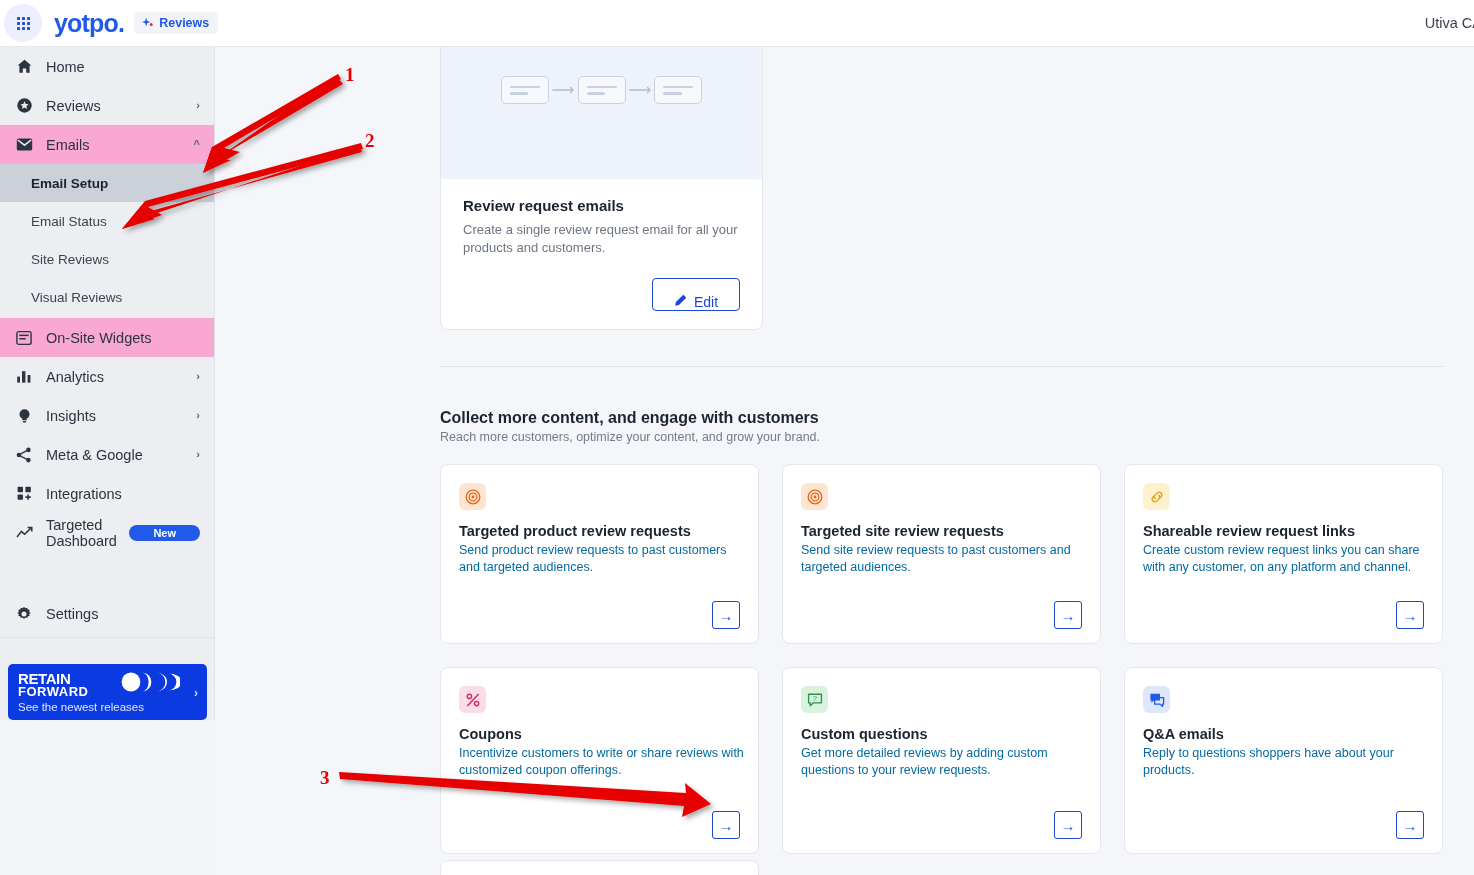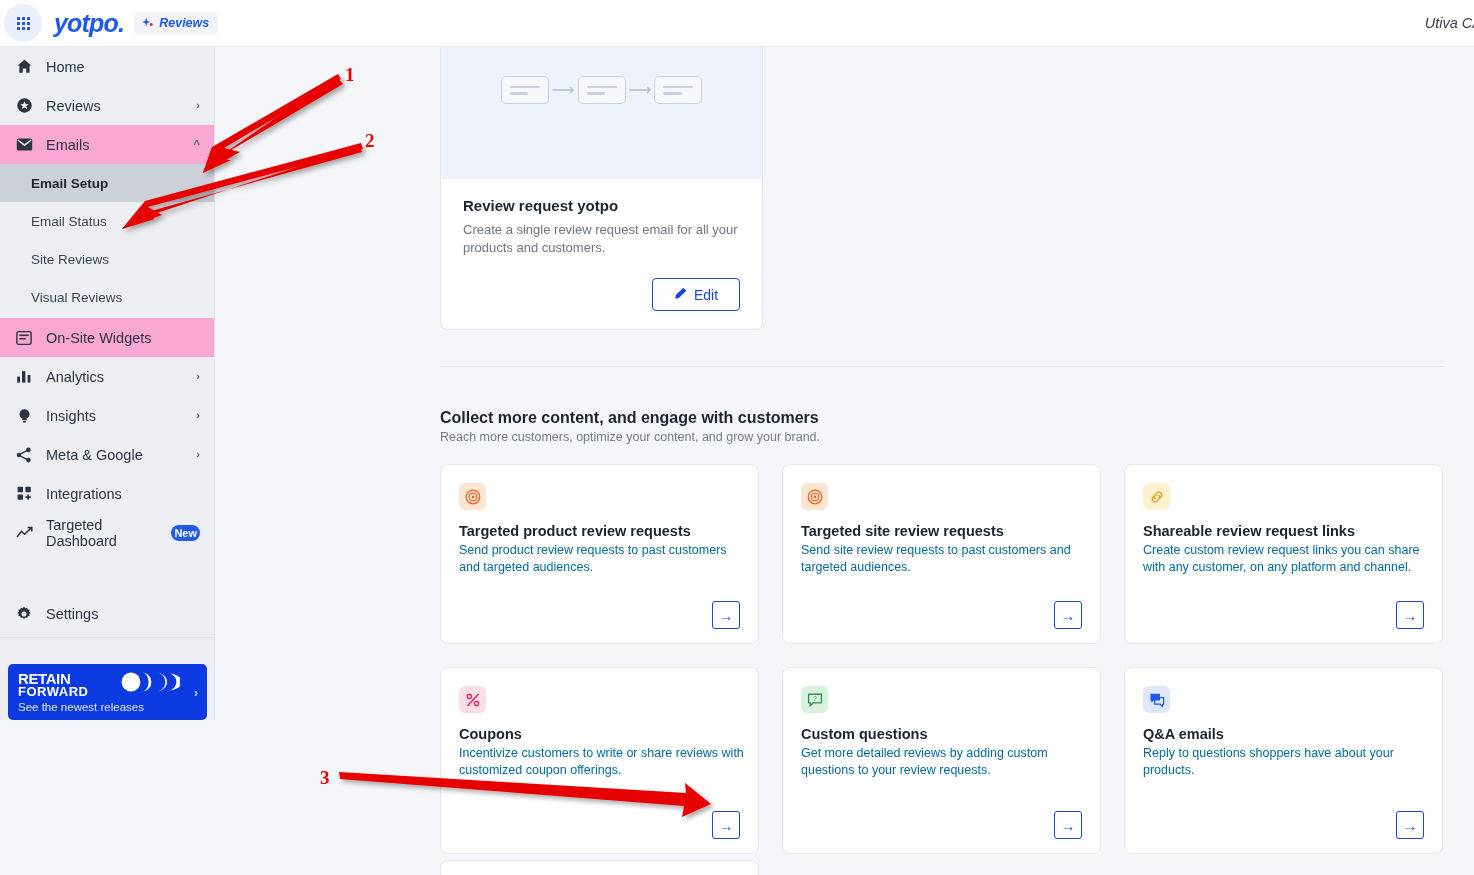--- a/index.html
+++ b/index.html
@@ -8,21 +8,21 @@
     overflow: hidden;
     font-family: "Liberation Sans", sans-serif;
     background: #f4f5f8;
   }
   #app { position: relative; width: 1474px; height: 875px; }
 
   
   .topbar {
     position: absolute; top: 0; left: 0; width: 1474px; height: 47px;
     background: #ffffff; border-bottom: 1px solid #e6e8ec;
-    display: flex; align-items: center; z-index: 20; font-style: italic;
+    display: flex; align-items: center; z-index: 20;
   }
   .grid-btn {
     width: 38px; height: 38px; margin-left: 4px;
     border-radius: 50%; background: #eaeffb;
     display: flex; align-items: center; justify-content: center;
     cursor: pointer;
   }
   .grid-dots { display: grid; grid-template-columns: repeat(3, 3px); gap: 2px; }
   .grid-dots i { width: 3px; height: 3px; background: #2b53d6; display: block; border-radius: 0.5px; }
   .logo {
@@ -61,21 +61,21 @@
   .chev {
     font-size: 11px; color: #5b6472; font-weight: 700; line-height: 1;
   }
   .sub-item {
     height: 38px; display: flex; align-items: center;
     padding-left: 31px; font-size: 13.5px; color: #3c4450; cursor: pointer;
   }
   .sub-item.selected { background: #ccd0d9; font-weight: 700; color: #1d232c; }
   .badge-new {
     background: #2159e8; color: #fff; font-size: 11px; font-weight: 700;
-    border-radius: 10px; padding: 2px 3px; margin-left: 8px;
+    border-radius: 10px; padding: 2px 24px; margin-left: 8px;
   }
   .sb-divider { height:1px; background:#dfe2e8; margin: 4px 0; }
   .settings-row {
     position: absolute; left: 0; bottom: 78px; width: 215px;
   }
   .promo {
     position: absolute; left: 8px; bottom: 0; width: 199px; height: 56px;
     background: #0b3ae0; border-radius: 5px; overflow: hidden;
     padding: 8px 10px; cursor: pointer;
   }
@@ -112,21 +112,21 @@
   .flow-box i { height: 2.5px; background: #c7d1e3; display: block; border-radius: 2px; }
   .flow-box i:nth-child(1) { width: 100%; }
   .flow-box i:nth-child(2) { width: 62%; }
   .flow-arrow { color: #b3bdd0; font-size: 16px; margin: 0 3px; line-height: 1;}
   .hero-body { padding: 18px 22px 18px 22px; }
   .hero-title { font-size: 15px; font-weight: 700; color: #1b2430; }
   .hero-desc { font-size: 13px; color: #6d7682; margin-top: 7px; line-height: 1.35; }
   .edit-btn {
     margin-top: 22px; margin-left: auto; width: 88px; height: 33px;
     border: 1px solid #1a46d4; border-radius: 4px; background: #fff;
-    color: #1a46d4; font-size: 14px; display: flex; align-items: center;
+    color: #1a46d4; font-size: 14px; display: flex; align-items: flex-end;
     justify-content: center; gap: 7px; cursor: pointer;
   }
   .divider {
     position: absolute; left: 225px; top: 319px; width: 1004px; height: 1px; background: #e1e4ea;
   }
   .sec-title {
     position: absolute; left: 225px; top: 362px;
     font-size: 16px; font-weight: 700; color: #1b2430;
   }
   .sec-sub {
@@ -367,21 +367,21 @@
               <i></i>
             </div>
           <span class="flow-arrow">⟶</span>
           <div class="flow-box">
               <i></i>
               <i></i>
             </div>
         </div>
       </div>
       <div class="hero-body">
-        <div class="hero-title">Review request yotpo</div>
+        <div class="hero-title">Review request emails</div>
         <div class="hero-desc">Create a single review request email for all your products and customers.</div>
         <div class="edit-btn">
           <span>
             <svg width="13" height="13" viewBox="0 0 13 13">
               <path d="M9.3 0.7 l3.0 3.0 -7.4 7.4 -3.7 0.7 0.7 -3.7 Z" fill="#1a46d4"></path>
             </svg>
           </span>
           <span>Edit</span>
         </div>
       </div>

